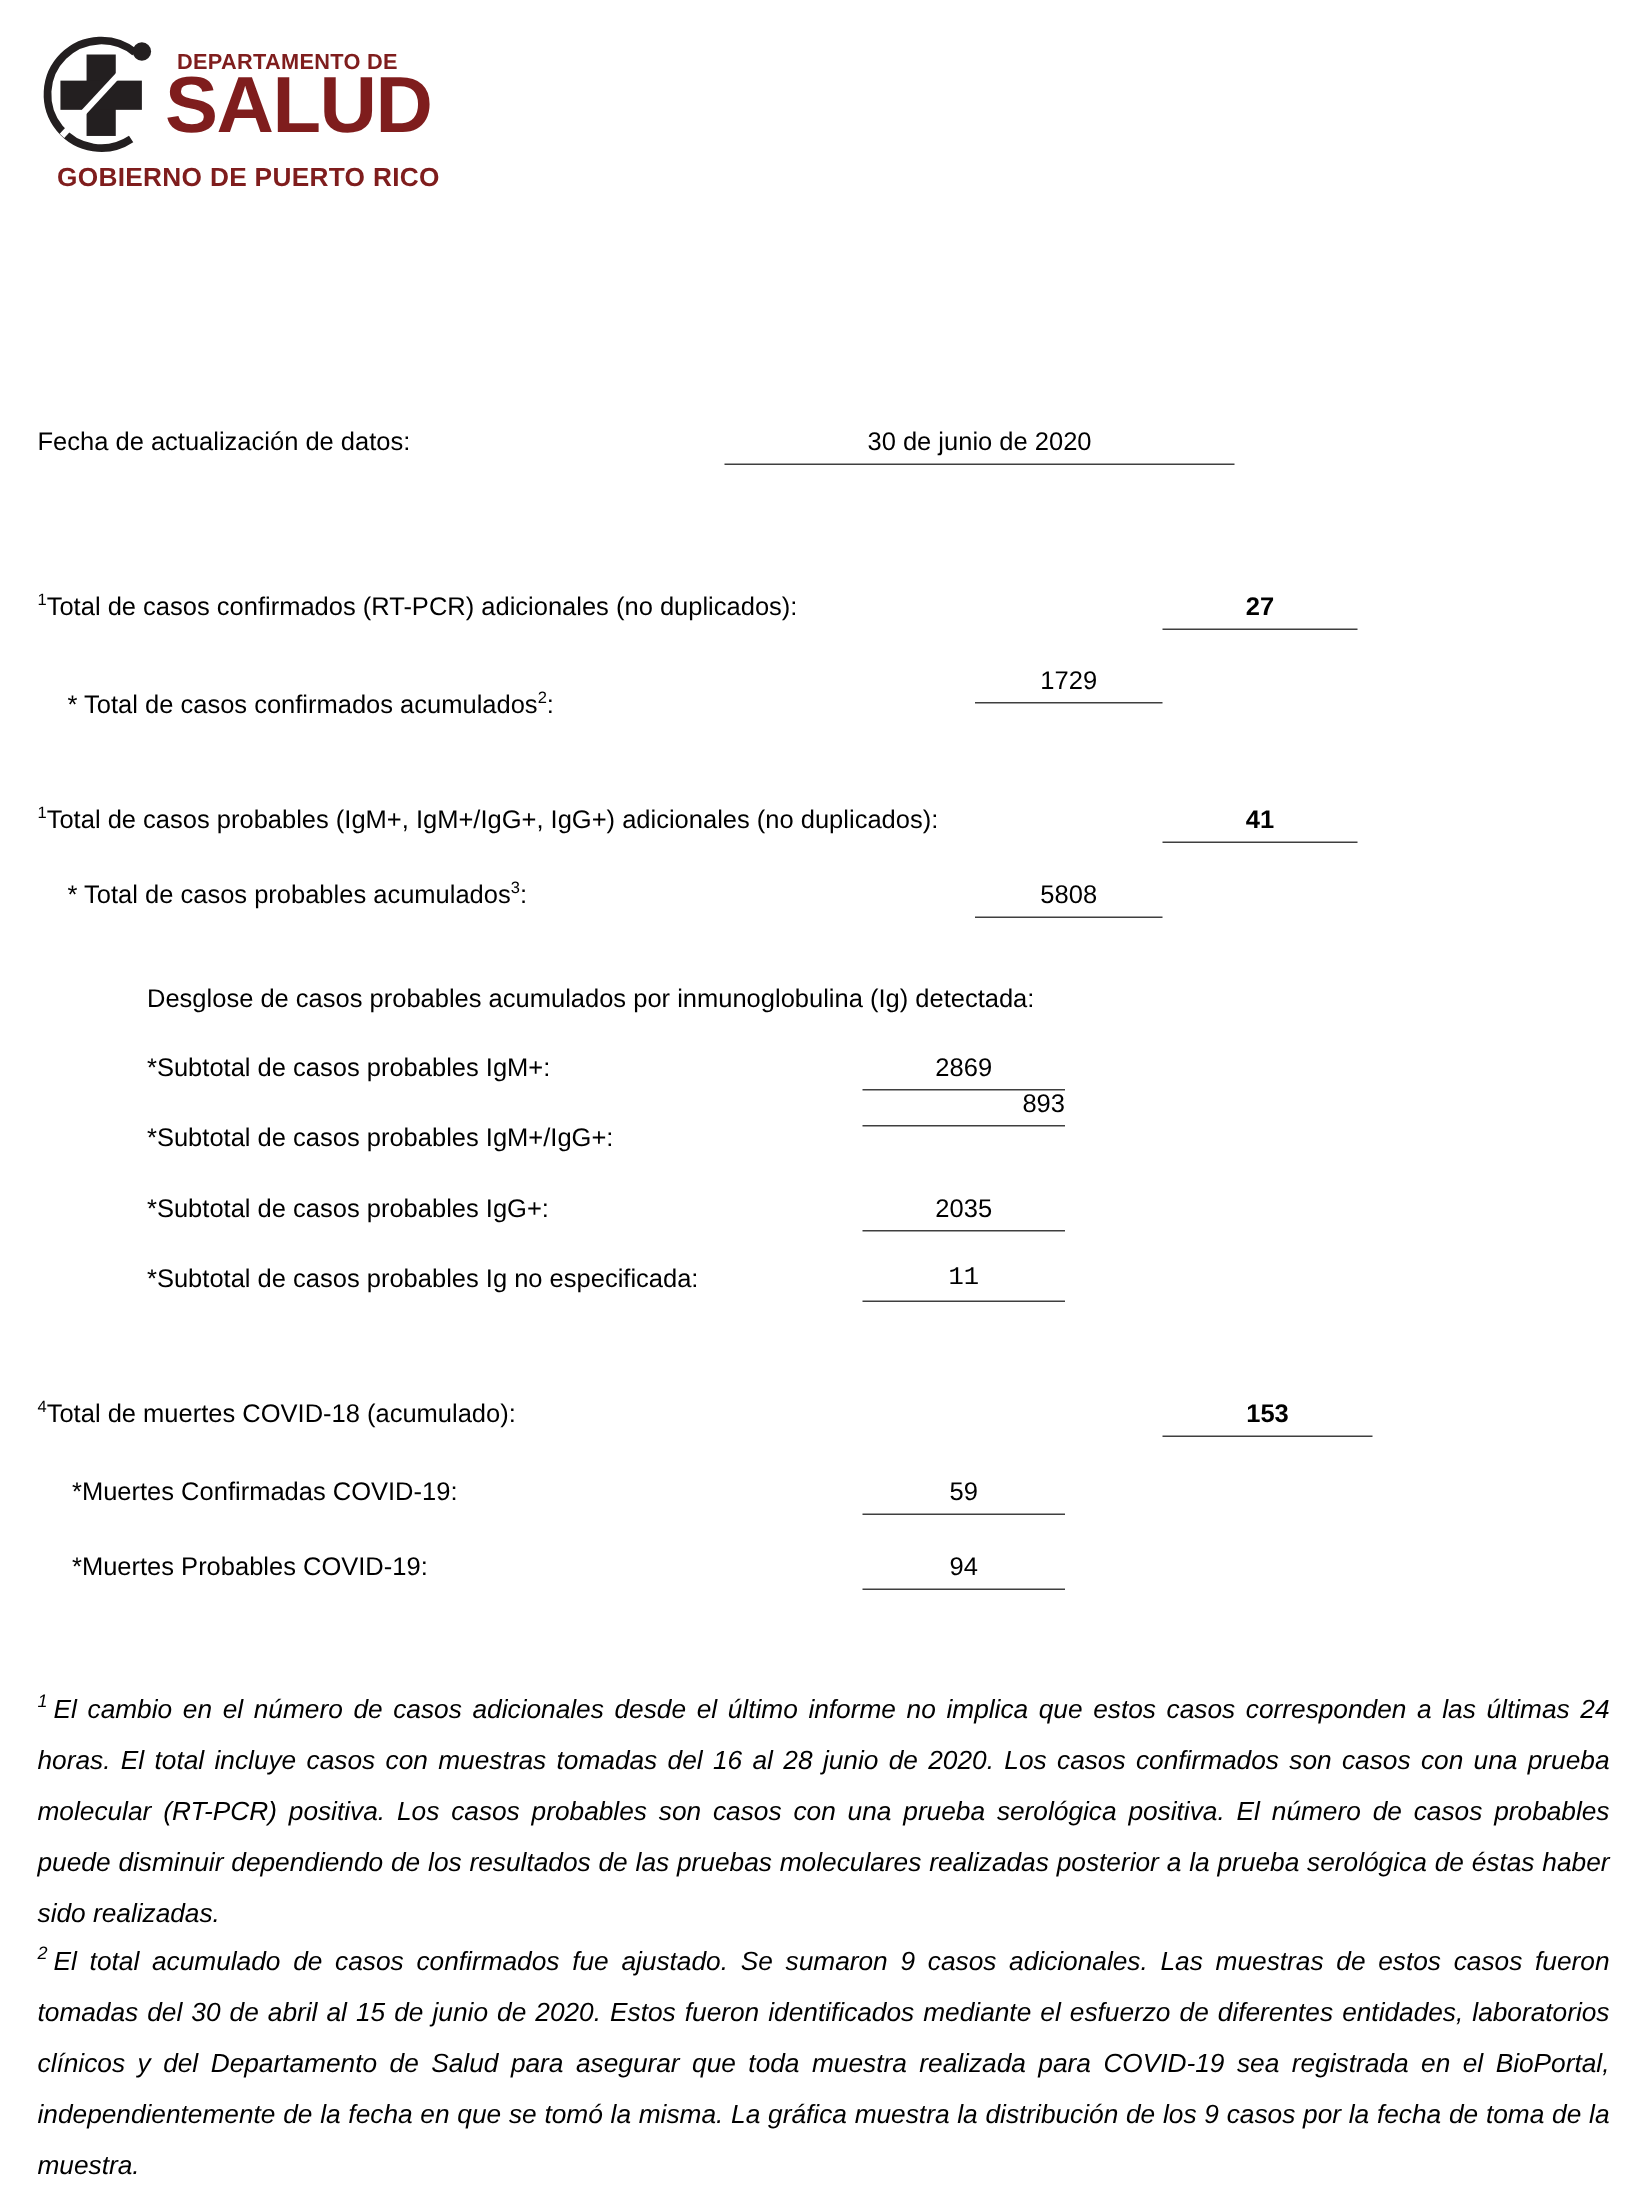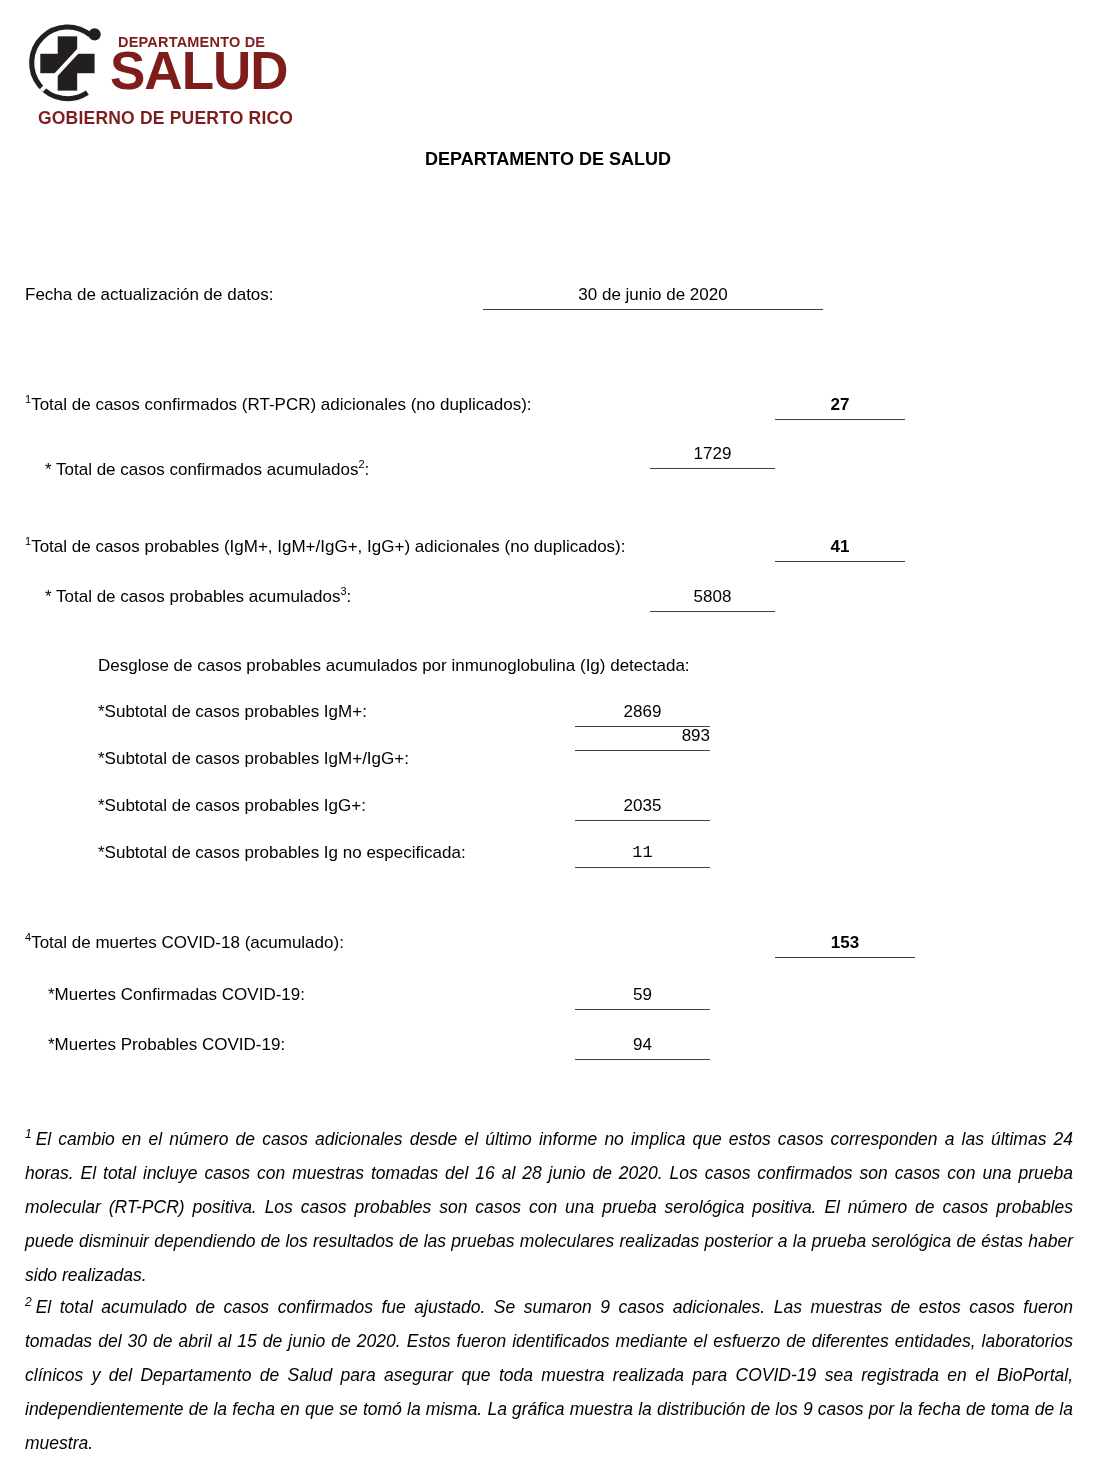--- a/index.html
+++ b/index.html
@@ -68,21 +68,20 @@
       <rect x="12" y="31" width="53" height="19" fill="#231f20"></rect>
       <line x1="13" y1="67" x2="62" y2="14" stroke="#ffffff" stroke-width="4"></line>
       <circle cx="65" cy="12" r="6" fill="#231f20"></circle>
     </svg>
     <span class="logo-dept">DEPARTAMENTO DE</span>
     <span class="logo-salud">SALUD</span>
     <span class="logo-gob">GOBIERNO DE PUERTO RICO</span>
   </div>
 
   <div class="title-block">
-    <div class="doc-title">DEPARTAMENTO DE SALUD</div>
   </div>
 
   <div id="form-area">
       <div class="field-row" style="top: 284px; left: 25px;"><span>Fecha de actualización de datos:</span></div>
       <div class="field-value" style="top: 284px; left: 483px; width: 340px;">30 de junio de 2020</div>
       <div class="field-row" style="top: 394px; left: 25px;"><sup>1</sup><span>Total de casos confirmados (RT-PCR) adicionales (no duplicados):</span></div>
       <div class="field-value bold" style="top: 394px; left: 775px; width: 130px;">27</div>
       <div class="field-row" style="top: 443px; left: 45px; margin-top: 16px;"><span>* Total de casos confirmados acumulados</span><sup>2</sup><span>:</span></div>
       <div class="field-value" style="top: 443px; left: 650px; width: 125px;">1729</div>
       <div class="field-row" style="top: 536px; left: 25px;"><sup>1</sup><span>Total de casos probables (IgM+, IgM+/IgG+, IgG+) adicionales (no duplicados):</span></div>

